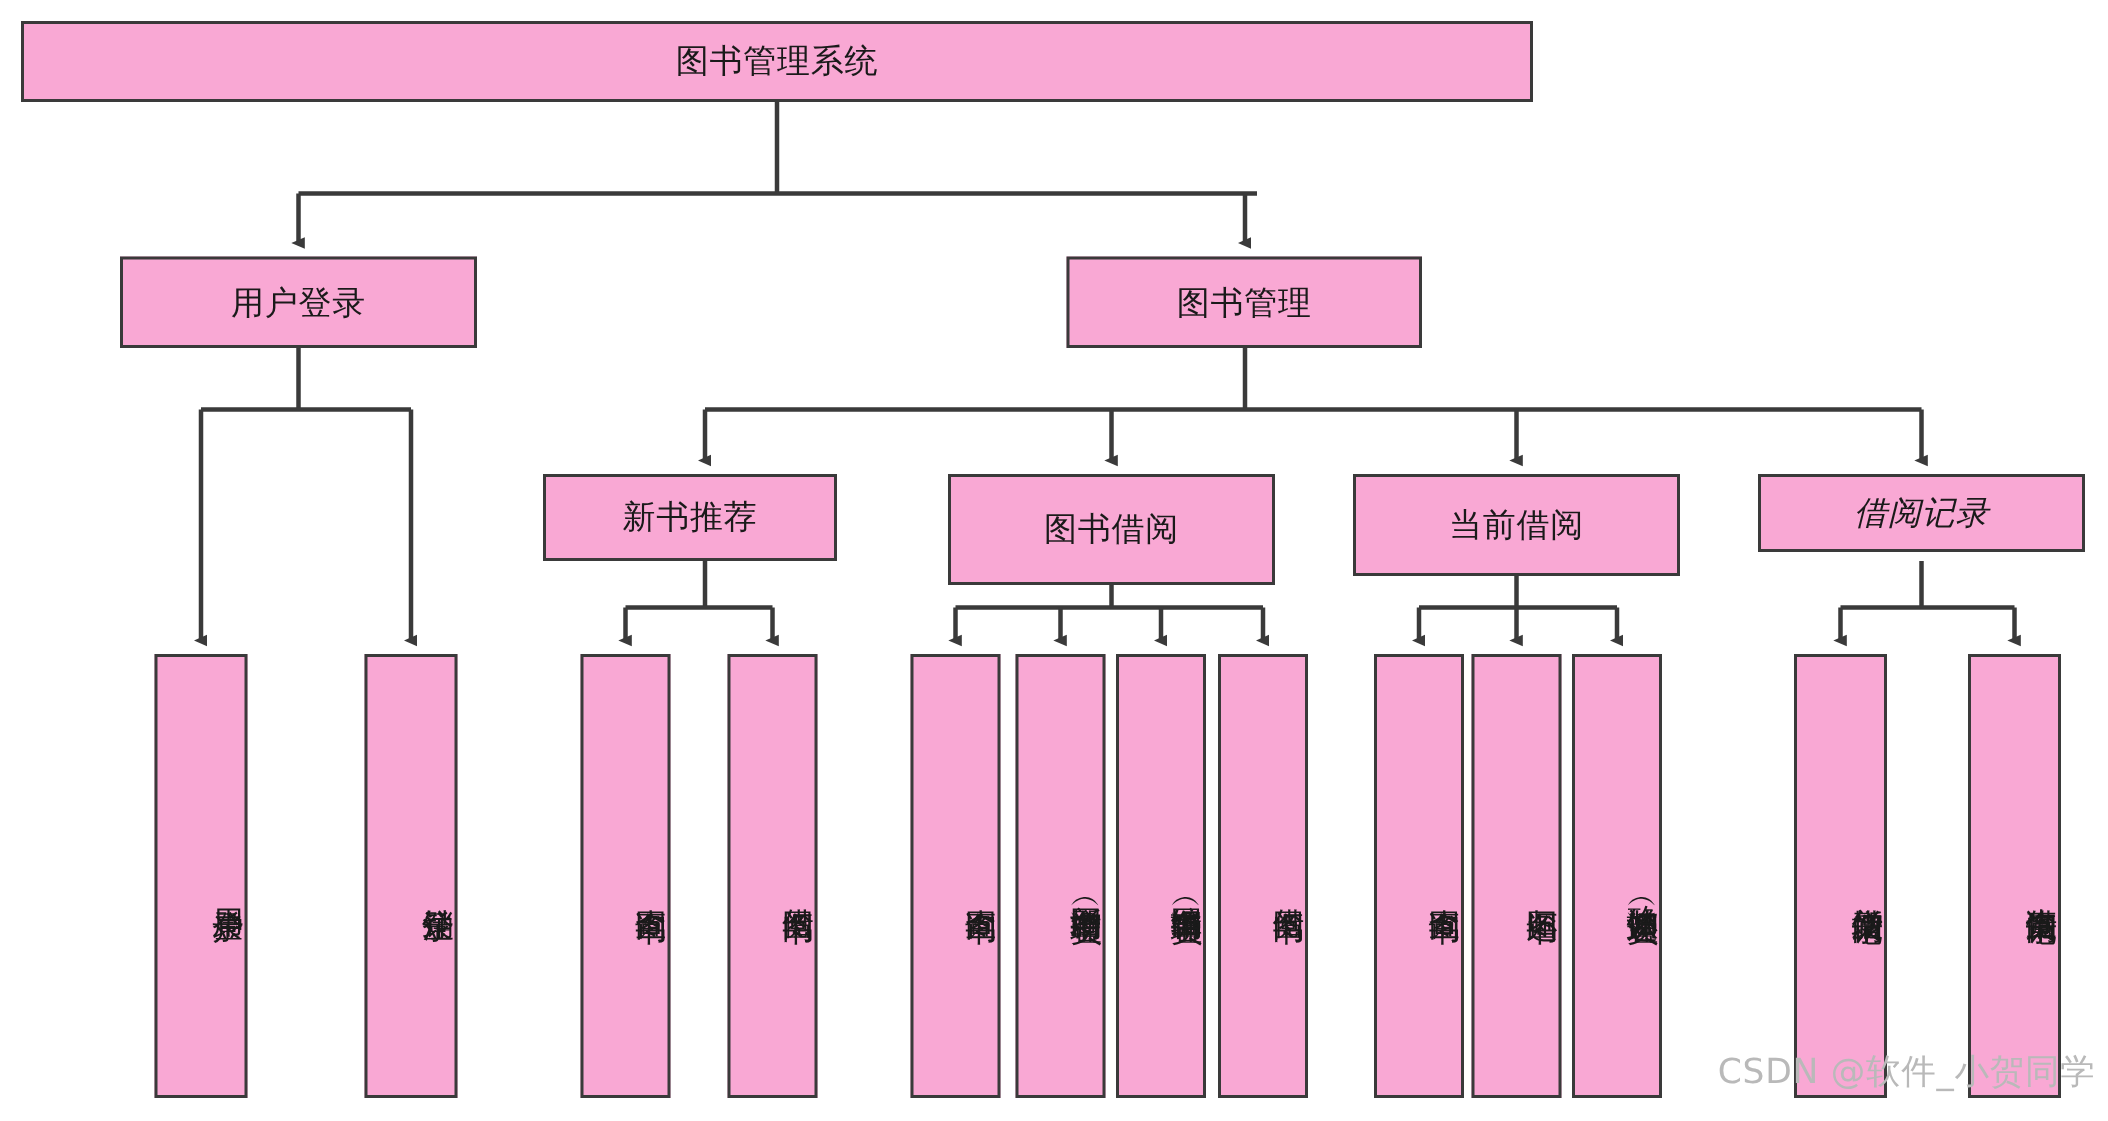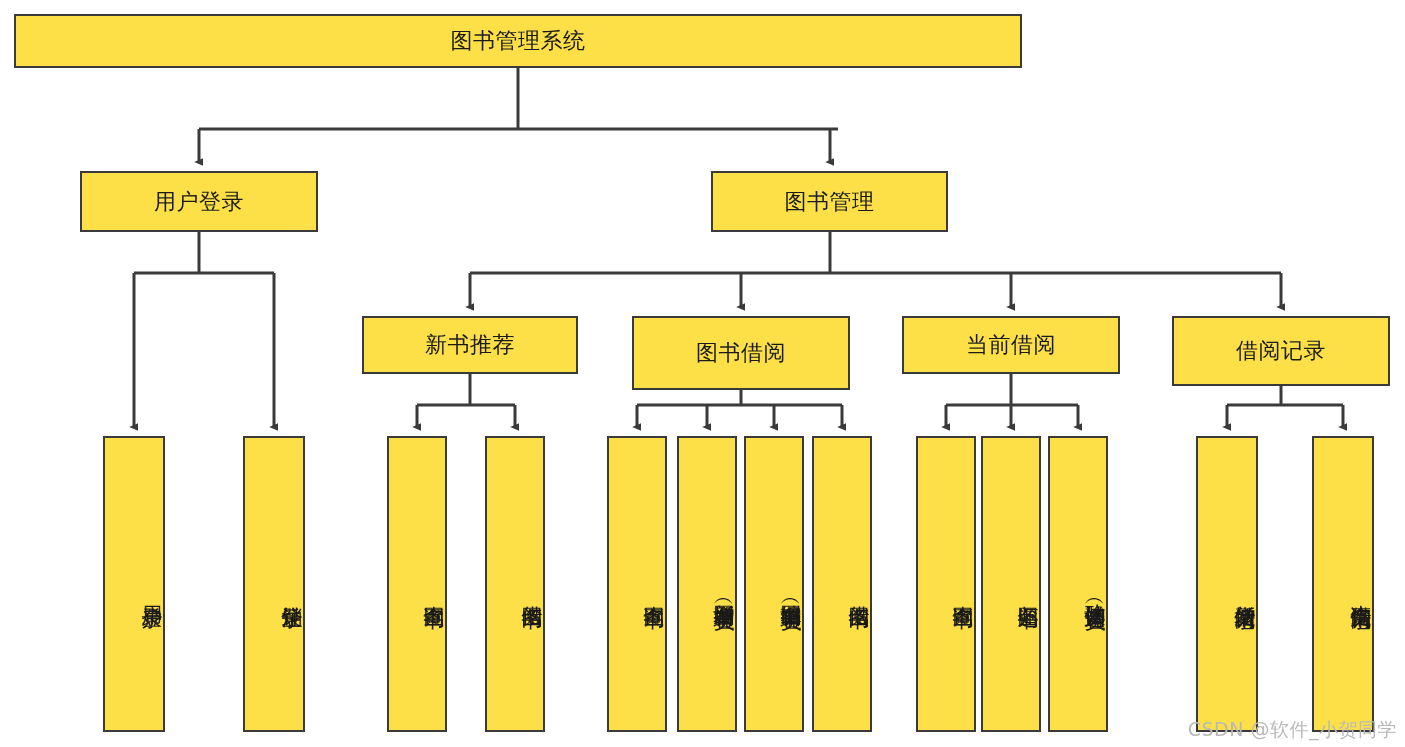--- a/index.html
+++ b/index.html
@@ -22,21 +22,21 @@
     left: 0;
     top: 0;
     width: 1405px;
     height: 747px;
     pointer-events: none;
   }
   .node {
     position: absolute;
     box-sizing: border-box;
     border: 2px solid #3a3a3a;
-    background: #fde047;
+    background: #f9a8d4;
     display: flex;
     align-items: center;
     justify-content: center;
     color: #1a1a1a;
   }
   .node.horiz {
     font-size: 22px;
     letter-spacing: 0.5px;
   }
   .node.vert {
@@ -50,22 +50,22 @@
     letter-spacing: 1px;
   }
   .node.vert .vtext {
     writing-mode: vertical-rl;
     text-orientation: upright;
     white-space: nowrap;
   }
   .watermark {
     position: absolute;
     right: 8px;
-    bottom: 4px;
-    font-size: 19px;
+    bottom: 17px;
+    font-size: 23px;
     color: #b9b9b9;
     letter-spacing: 0.5px;
     white-space: nowrap;
   }
 </style>
 </head>
 <body>
 
 <div id="canvas">
 
@@ -123,30 +123,30 @@
     <span>图书管理系统</span>
   </div>
 
   <div class="node horiz" style="left:80px; top:171px; width:238px; height:61px;">
     <span>用户登录</span>
   </div>
   <div class="node horiz" style="left:711px; top:171px; width:237px; height:61px;text-align:center;">
     <span>图书管理</span>
   </div>
 
-  <div class="node horiz" style="left:362px; top:316px; width:216px; height:58px;">
+  <div class="node horiz" style="left:362px; top:316px; width:196px; height:58px;">
     <span>新书推荐</span>
   </div>
   <div class="node horiz" style="left:632px; top:316px; width:218px; height:74px;">
     <span>图书借阅</span>
   </div>
-  <div class="node horiz" style="left:902px; top:316px; width:218px; height:58px;">
+  <div class="node horiz" style="left:902px; top:316px; width:218px; height:68px;">
     <span>当前借阅</span>
   </div>
-  <div class="node horiz" style="left:1172px; top:316px; width:218px; height:70px;">
+  <div class="node horiz" style="left:1172px; top:316px; width:218px; height:52px;font-style:italic;">
     <span>借阅记录</span>
   </div>
 
   <div class="node vert" style="left:103px; top:436px; width:62px; height:296px;">
     <span class="vtext">用户登录</span>
   </div>
   <div class="node vert" style="left:243px; top:436px; width:62px; height:296px;">
     <span class="vtext">注销登录</span>
   </div>
 

